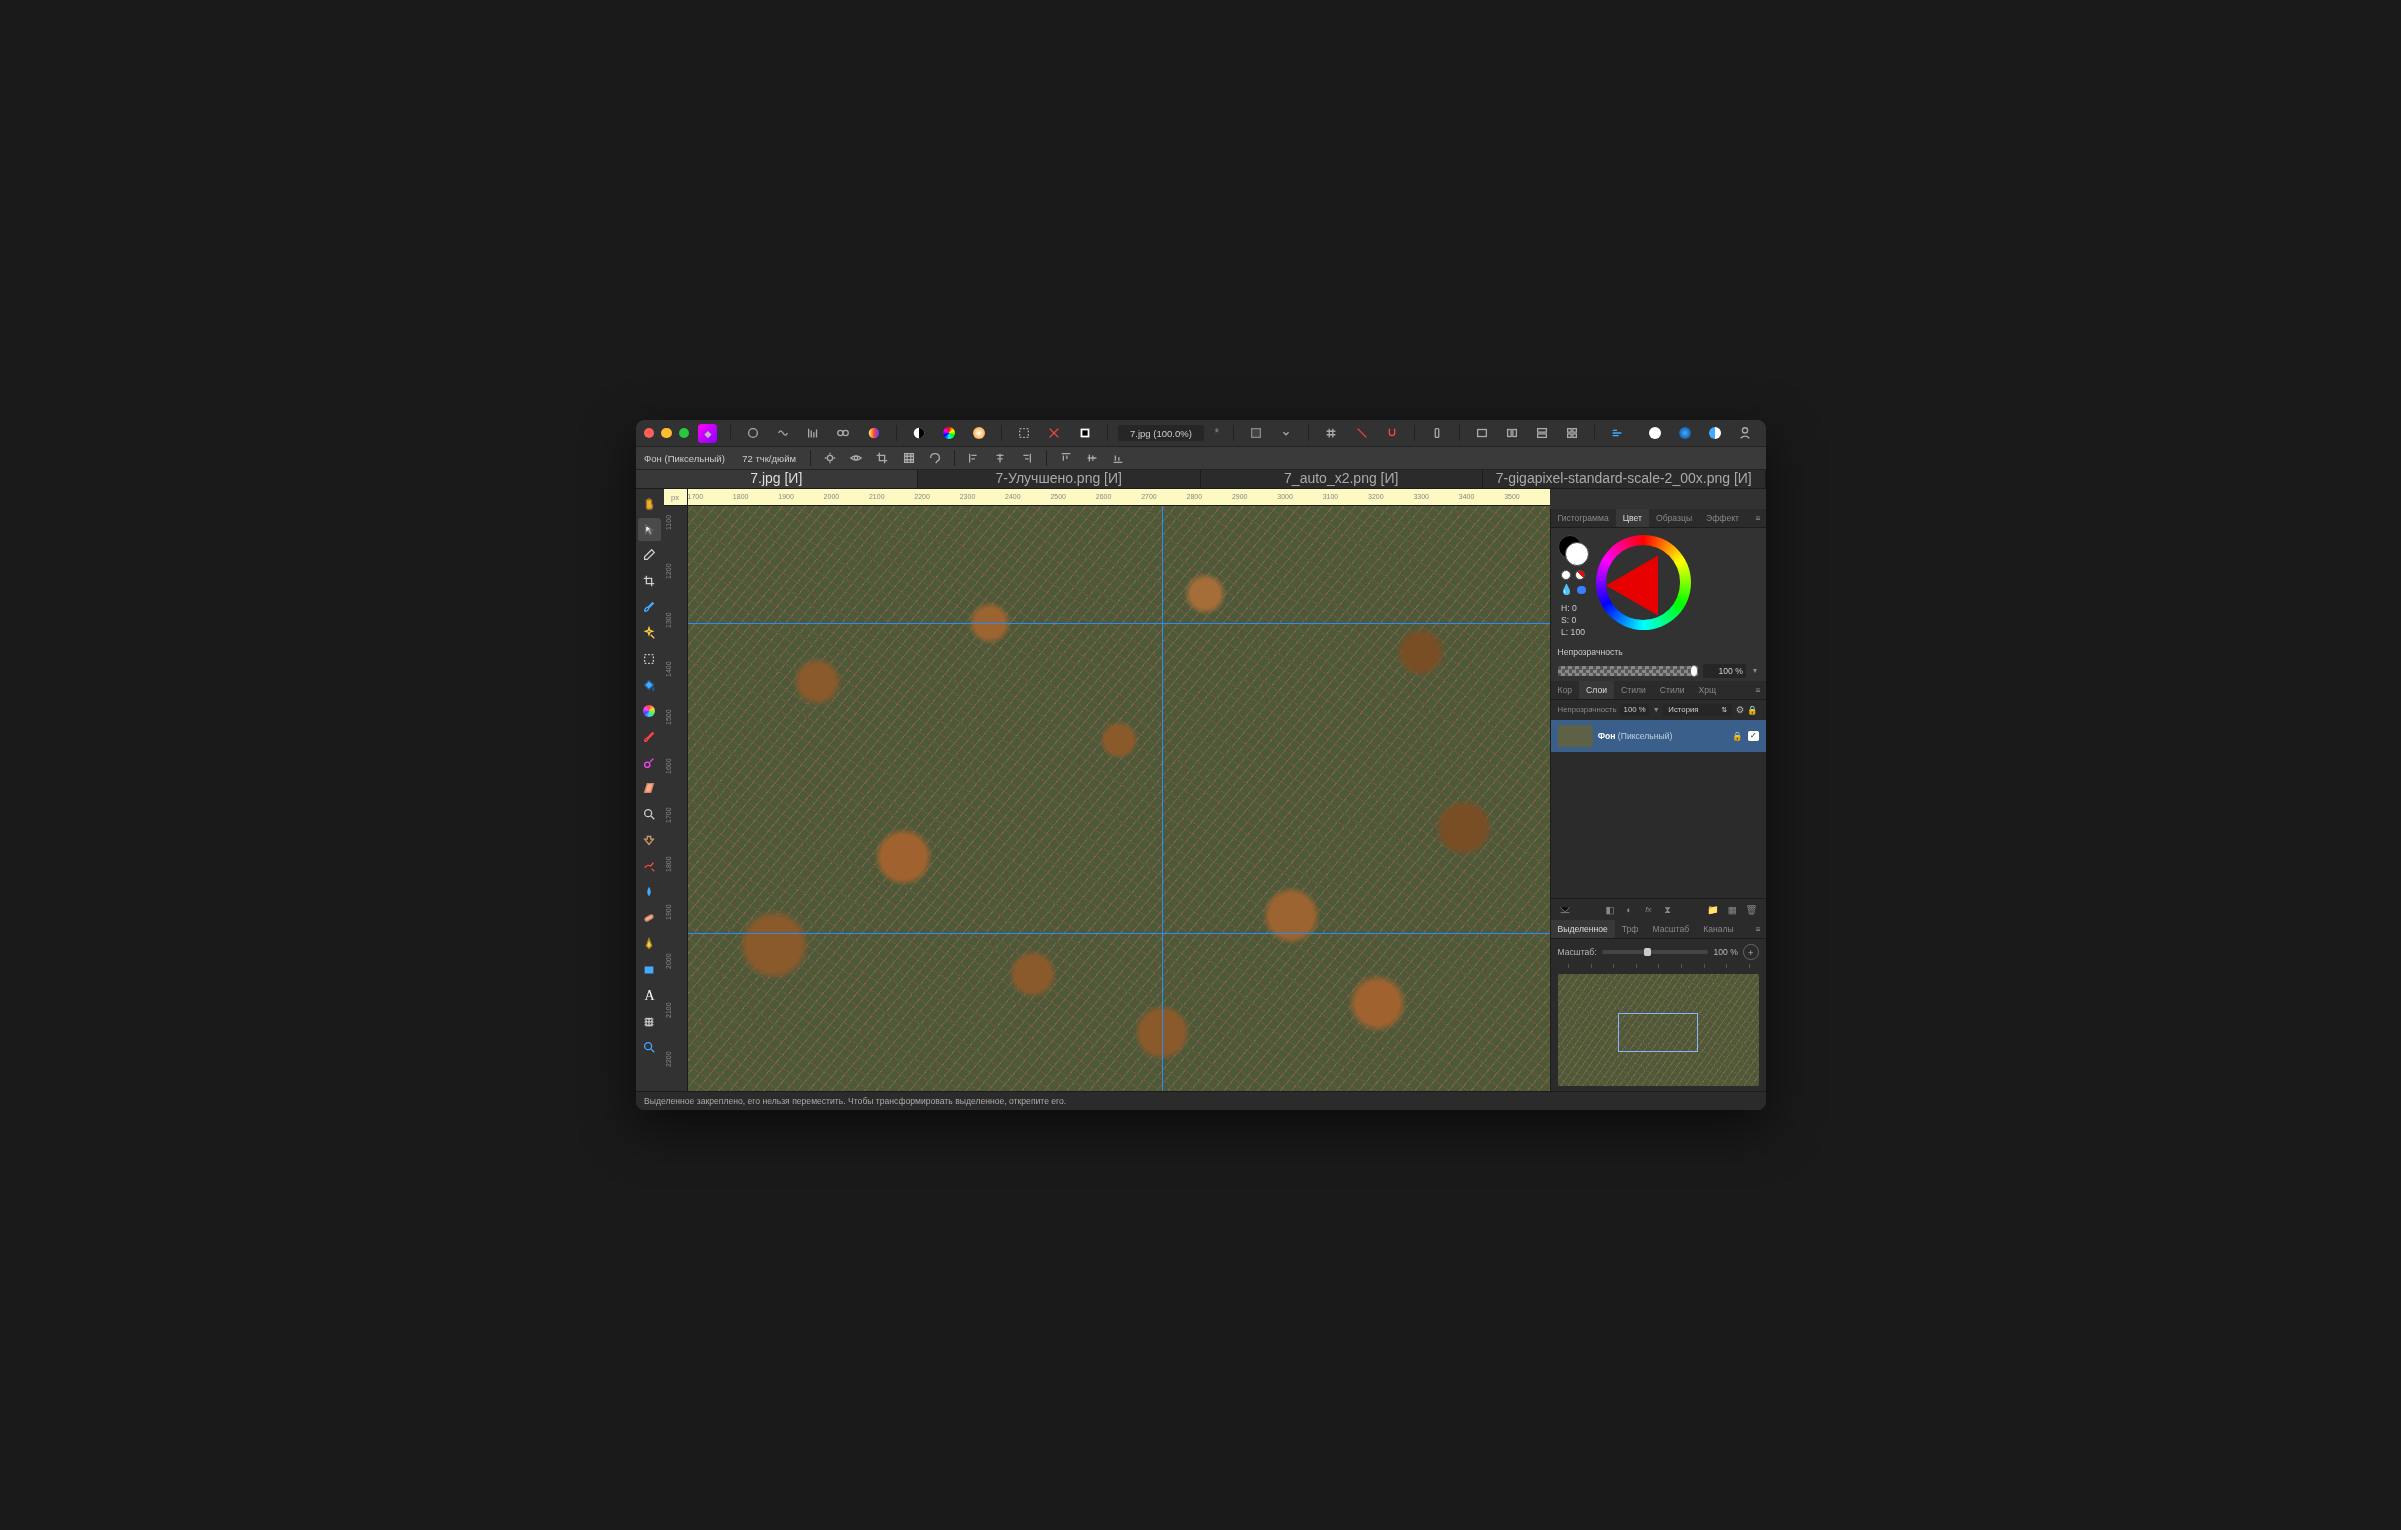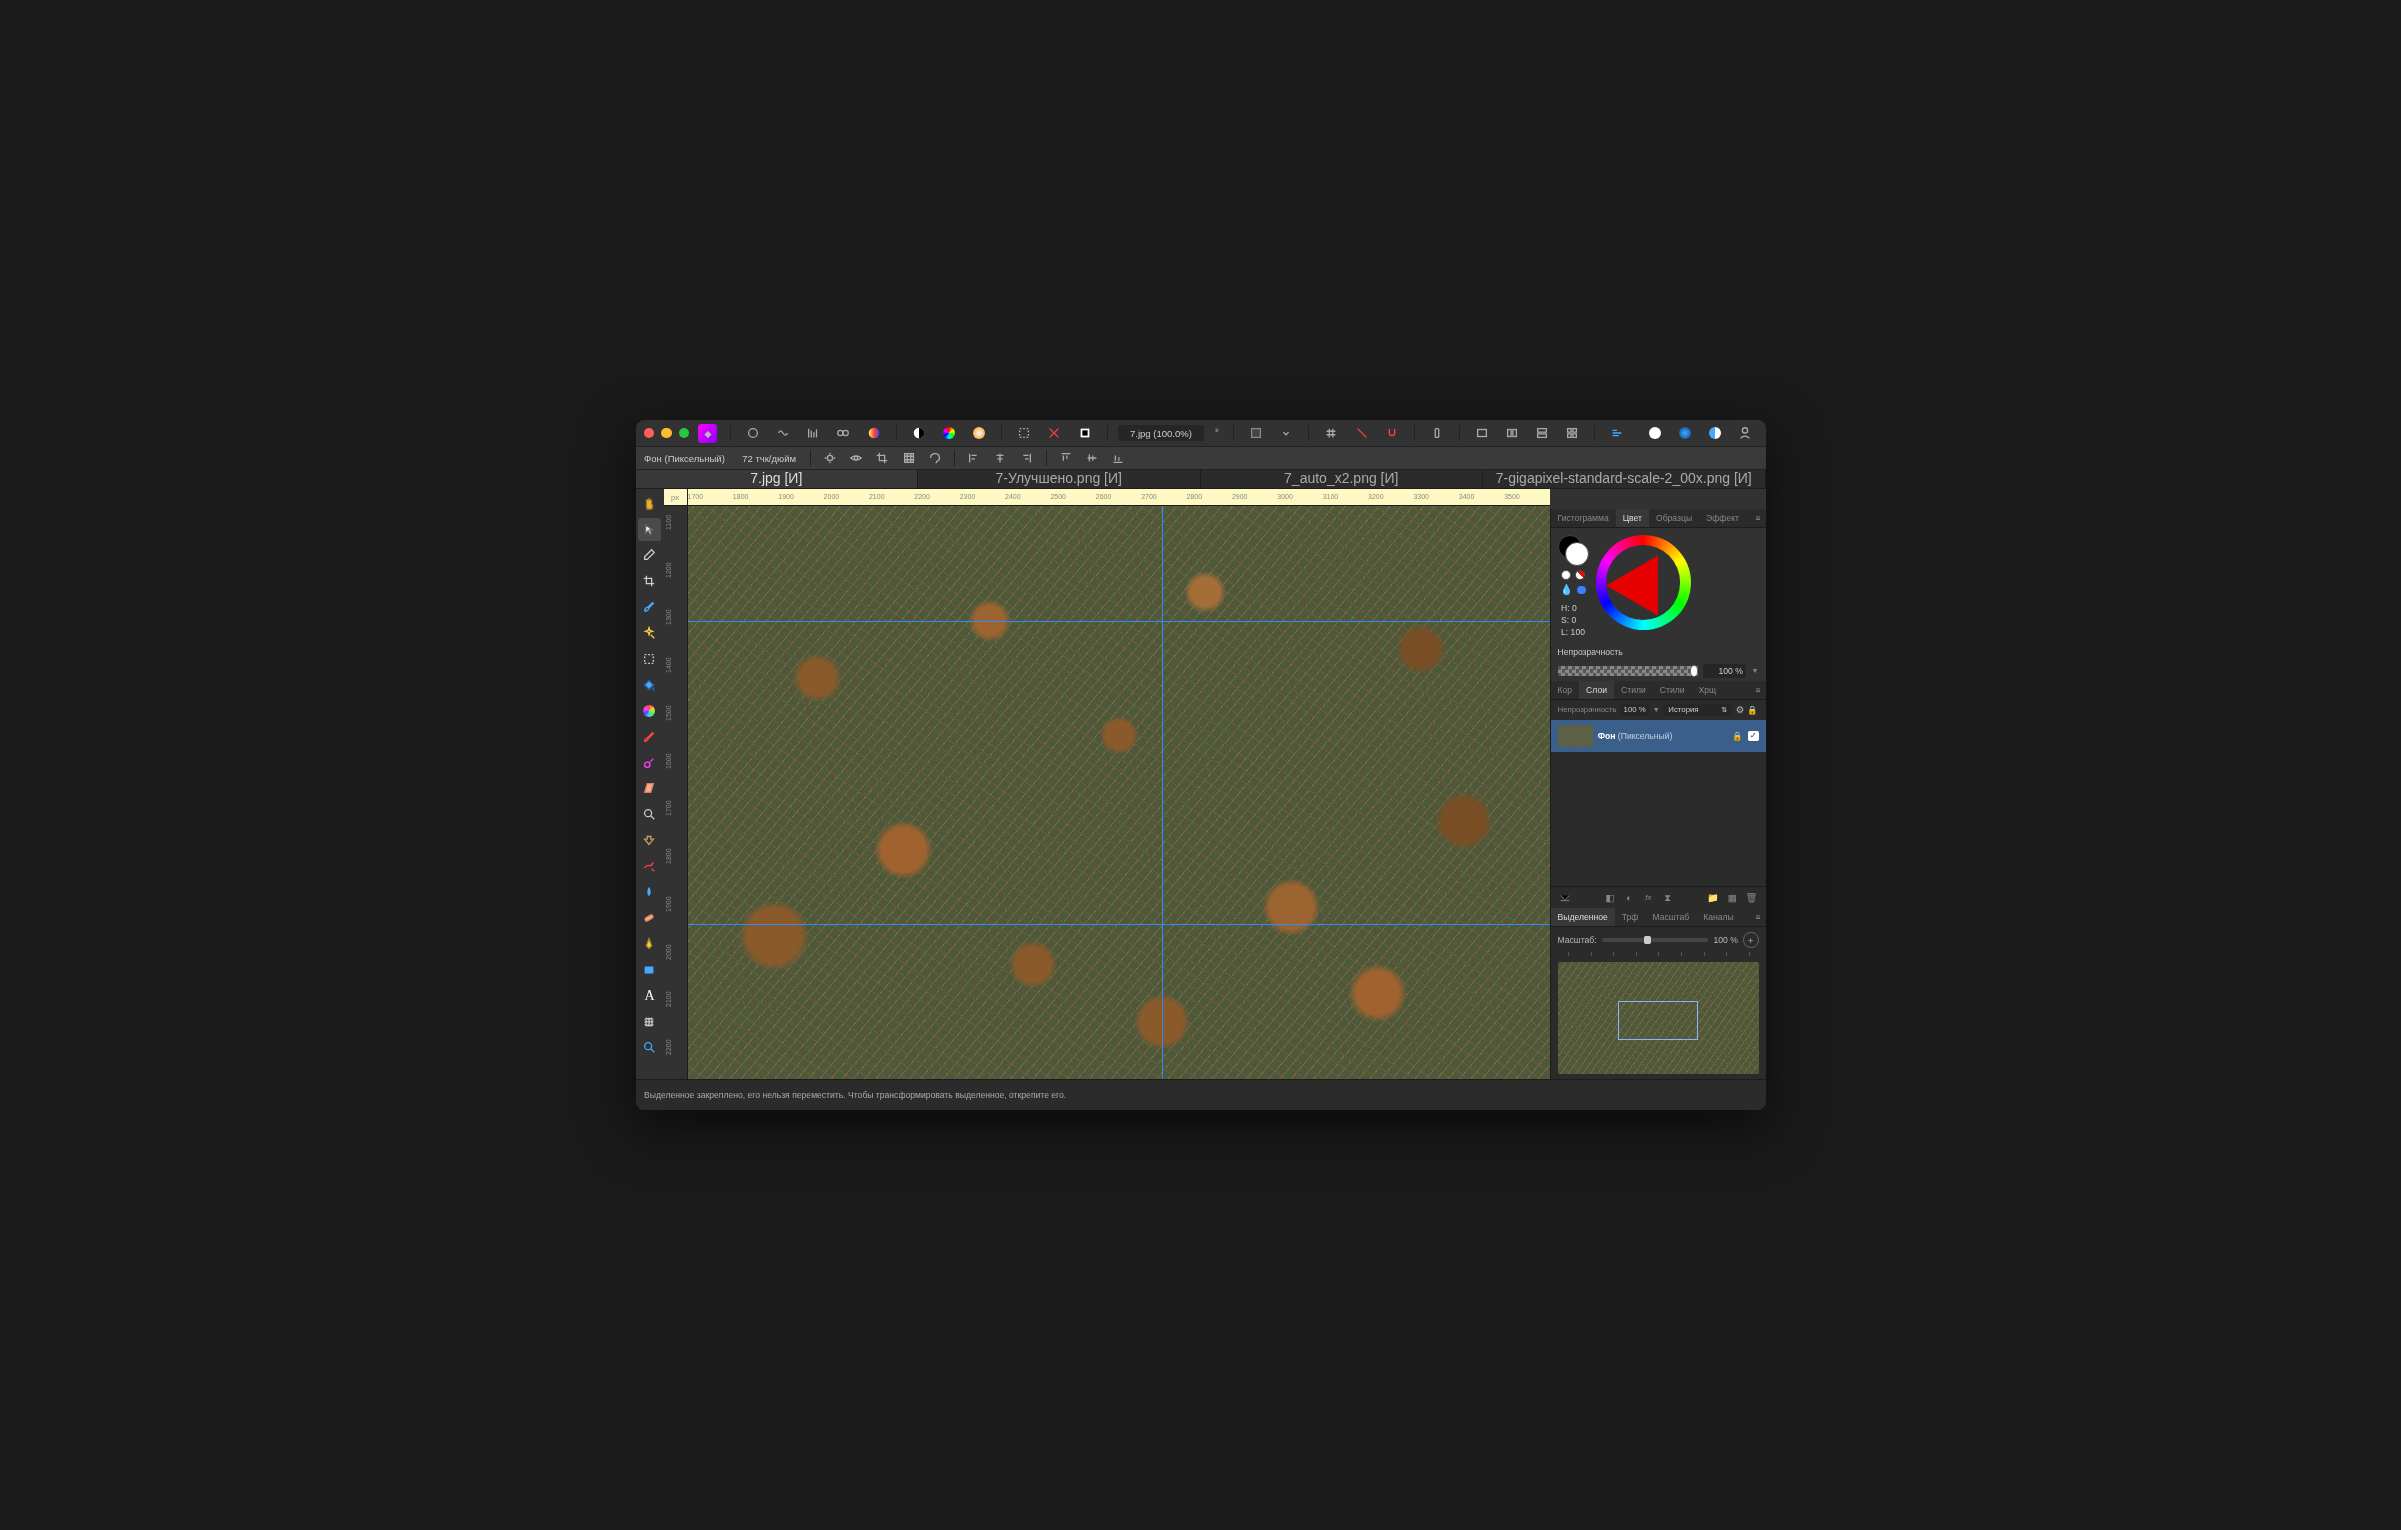--- a/index.html
+++ b/index.html
@@ -122,21 +122,21 @@
 .zoom-row { display: flex; align-items: center; gap: 5.2px; font-size: 8.6px; }
 .zoom-slider { flex: 1; height: 3.5px; background: #444; border-radius: 1.7px; position: relative; }
 .zoom-handle { position: absolute; left: 40%; top: -2.6px; width: 7px; height: 8.6px; background: #ccc; border-radius: 1.7px; }
 .nav-thumb { margin-top: 5.2px; width: 100%; height: 112px; background: repeating-linear-gradient(35deg,#6b5a3d 0 0.9px,transparent 0.9px 7px), repeating-linear-gradient(-55deg,#7a6847 0 0.9px,transparent 0.9px 6px), #4d5a3a; position: relative; border-radius: 1.7px; }
 .nav-rect { position: absolute; border: 0.9px solid #8ab4ff; left: 30%; top: 35%; width: 40%; height: 35%; }
 .plus { width: 15.5px; height: 15.5px; border: 0.9px solid #666; border-radius: 50%; display: flex; align-items: center; justify-content: center; font-size: 9.5px; }
 .ruler-marks { position: absolute; left: 10.4px; top: 40%; right: 8.6px; display: flex; justify-content: space-between; }
 .ruler-mark { width: 0.9px; height: 3.5px; background: #555; }
 
 
-.statusbar { height: 31px; background: #2b2b2b; display: flex; align-items: center; padding: 0 8.6px; font-size: 8.6px; color: #aaa; border-top: 0.9px solid #1c1c1c; }
+.statusbar { height: 19px; background: #2b2b2b; display: flex; align-items: center; padding: 0 8.6px; font-size: 8.6px; color: #aaa; border-top: 0.9px solid #1c1c1c; }
 
 svg { width: 14px; height: 14px; }
 .tbbtn svg, .cbtn svg { stroke: #aaa; fill: none; stroke-width: 1.5; }
 .tool svg { stroke: #ccc; fill: none; stroke-width: 1.5; }
 </style>
 </head>
 <body>
 
 <div class="window">
 

